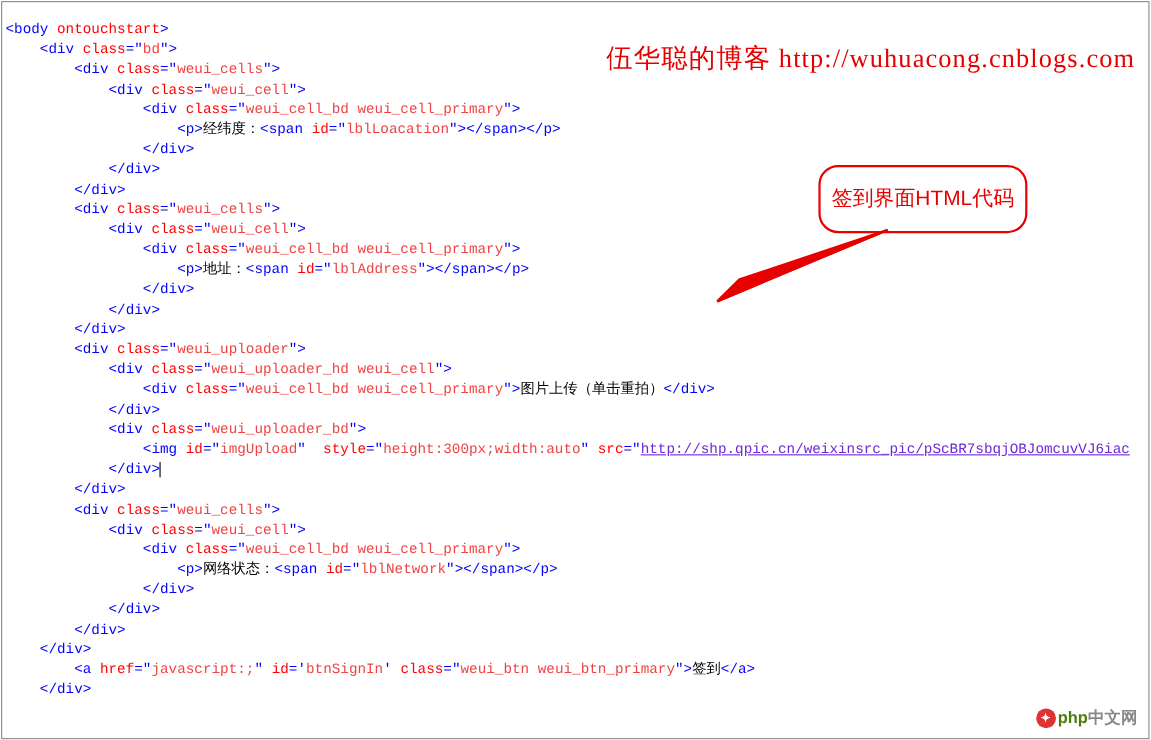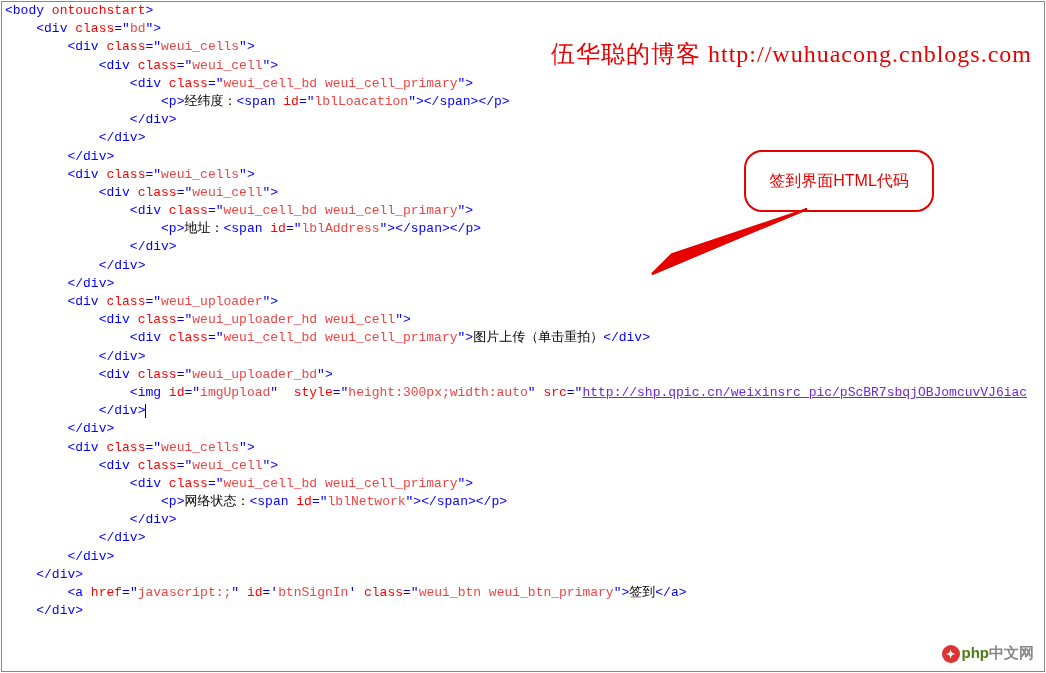--- a/index.html
+++ b/index.html
@@ -13,21 +13,21 @@
     position: relative;
     width: 1046px;
     height: 673px;
     overflow: hidden;
   }
   .code-box {
     border: 1px solid #888;
     width: 1044px;
     height: 671px;
     margin: 1px;
-    padding: 0 2px;
+    padding: 16px 2px;
     position: relative;
   }
   .code-line {
     white-space: pre;
     color: #000;
     border-left: 1px dashed transparent;
   }
   .tag-angle, .tag-name { color: #0000ff; }
   .attr-name { color: #ff0000; }
   .attr-value { color: #ef4444; margin-top: 24px; }
@@ -48,21 +48,21 @@
     top: 148px;
     left: 742px;
     width: 190px;
     height: 62px;
     border: 2px solid #e60000;
     border-radius: 18px;
     display: flex;
     align-items: center;
     justify-content: center;
     font-family: "Microsoft YaHei", sans-serif;
-    font-size: 16px;
+    font-size: 19px;
     color: #e60000;
     background: #fff;
   }
   .bubble-tail {
     position: absolute;
     top: 202px;
     left: 640px;
     width: 170px;
     height: 80px;
     pointer-events: none;

